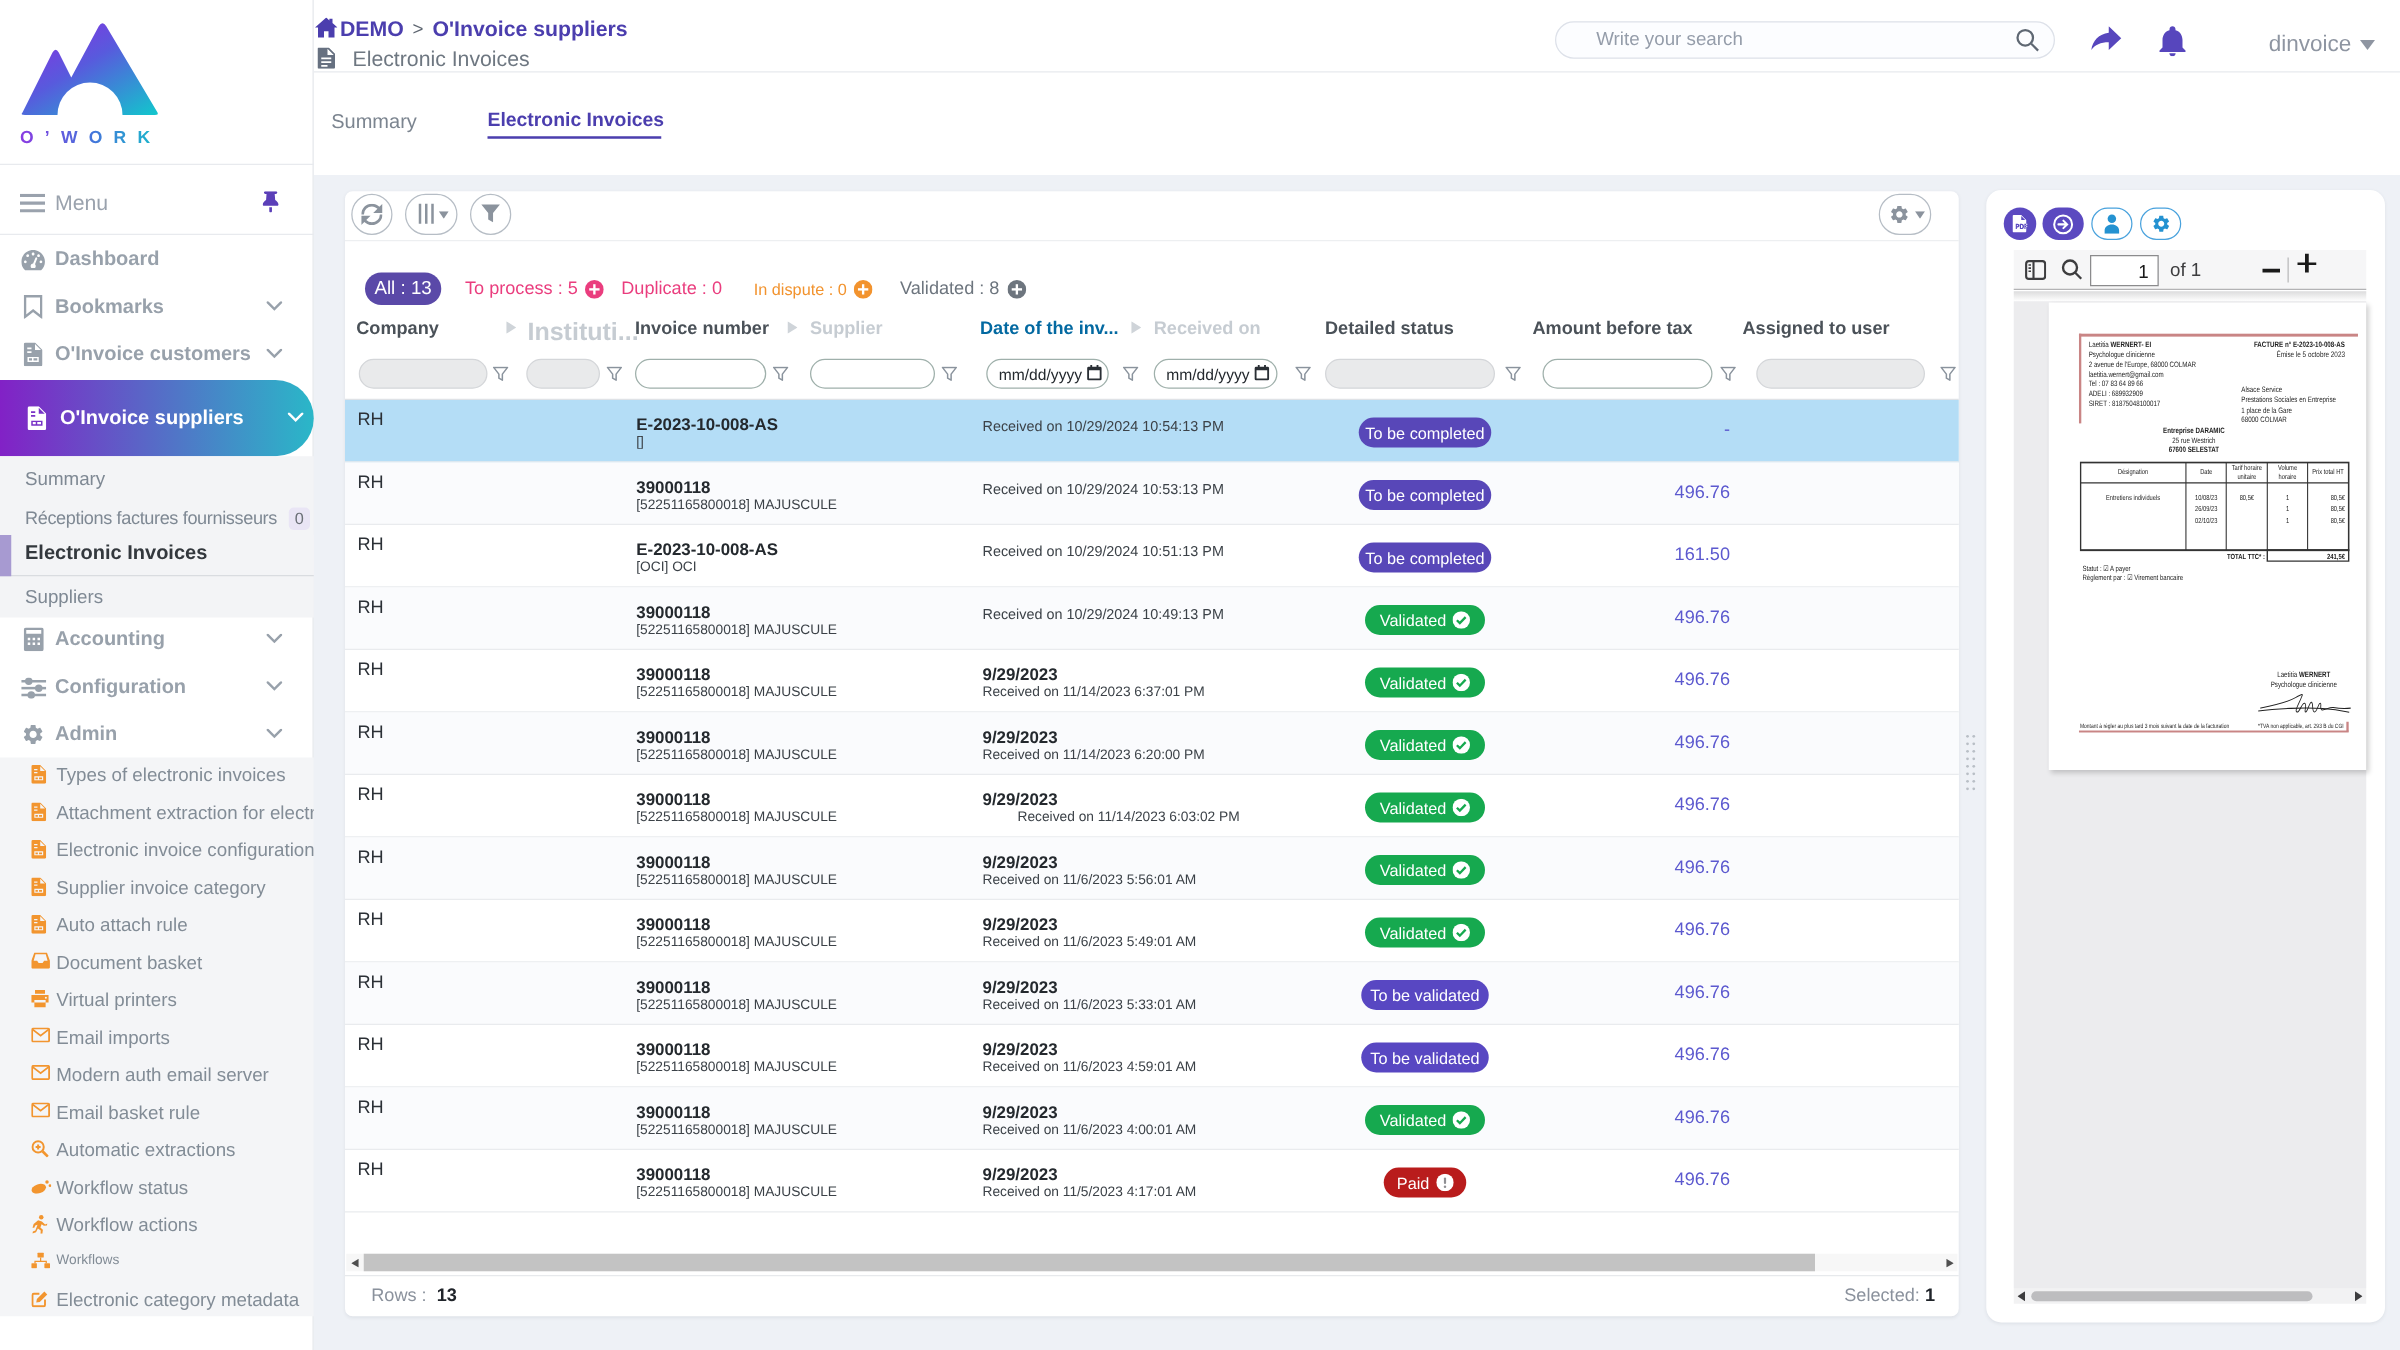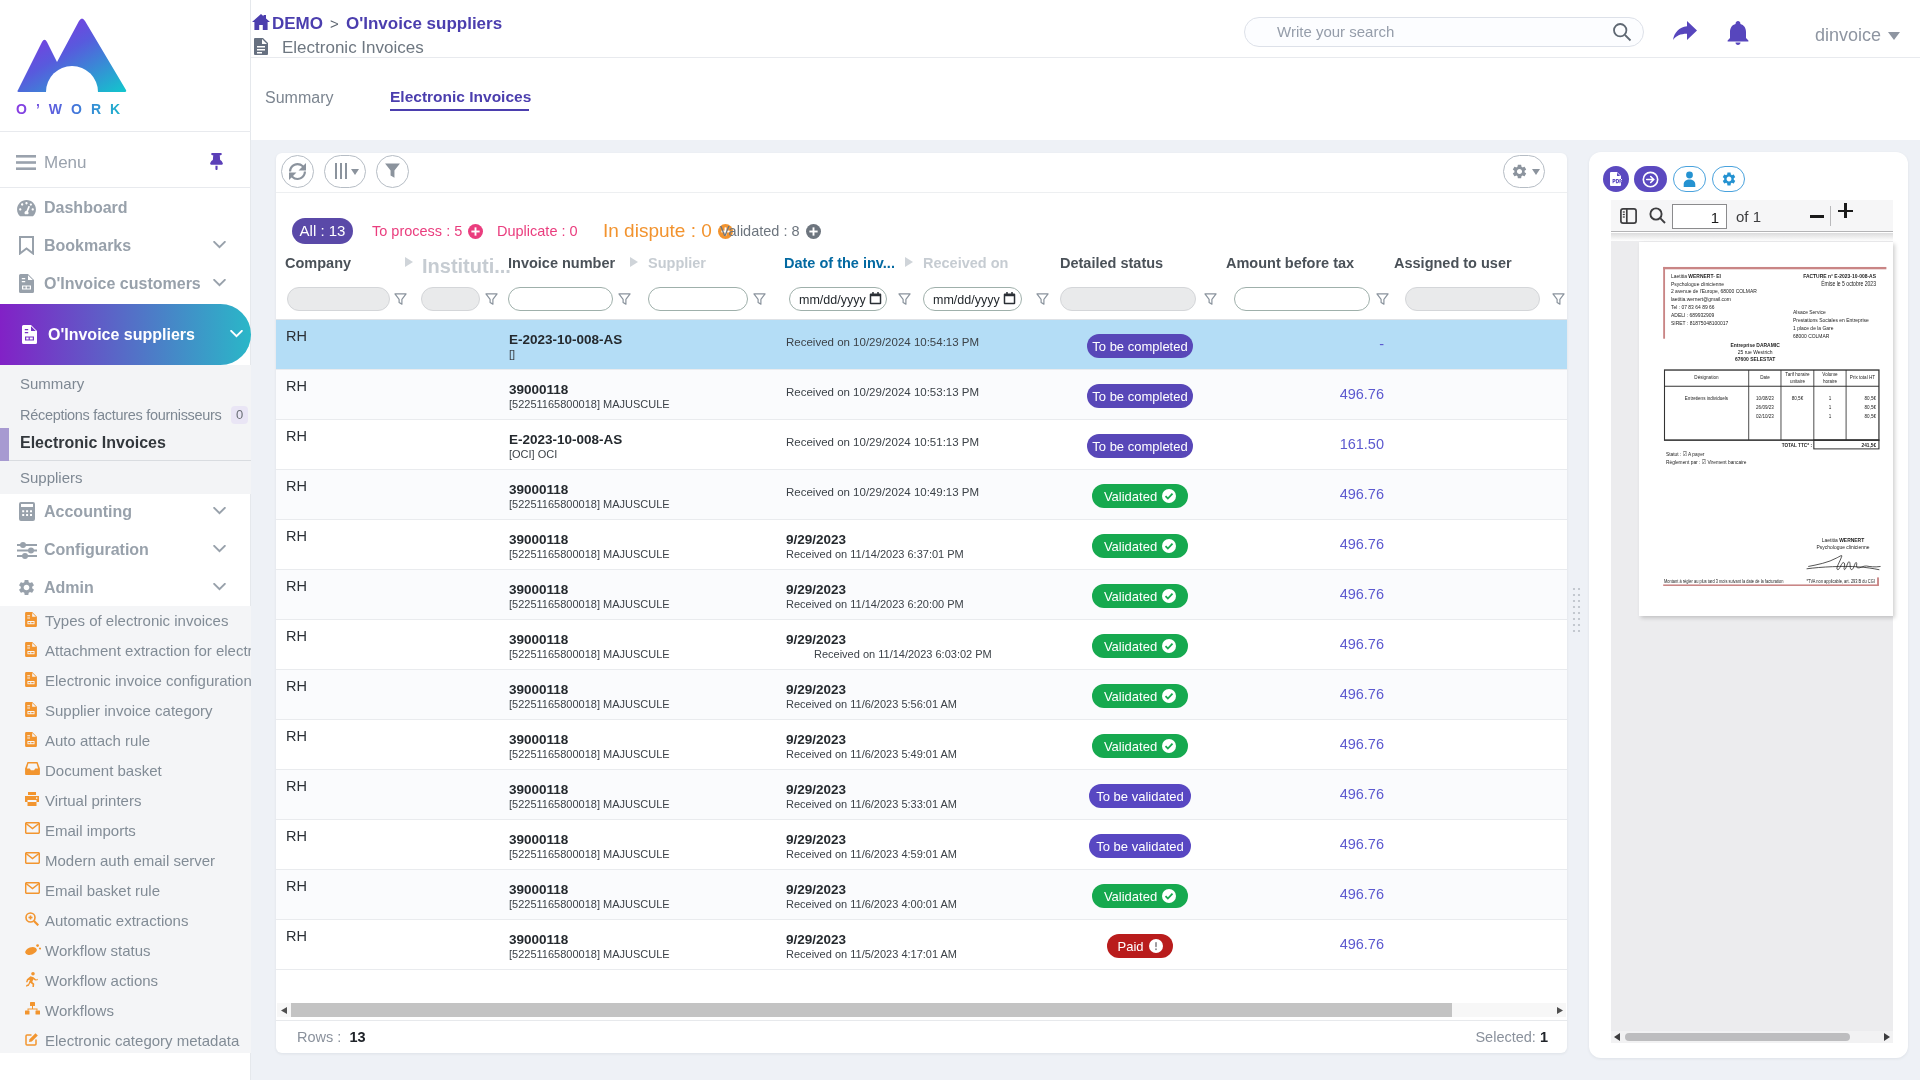--- a/index.html
+++ b/index.html
@@ -195,21 +195,21 @@
     <circle cx="8" cy="1.8" r="1.8"></circle>
     <path d="M5.5 4.2l3 1 2.6 2.3 1.9-.8-.5 1.6-2.4.3-1.8-1.3-1 2.6 2 1.8-.4 3.3h-1.5l.2-2.6-2.3-1.6-1.5 2.9-2.8 1 .3-1.6 2-.8 1.7-4.5-1.8.5-.8 1.9H1l.9-3z"></path>
   </svg>
 <div class="abs" style="left:45px;top:972px;font-size:15px;color:#828c96;white-space:nowrap;width:206px;overflow:hidden;">Workflow actions</div>
 <svg class="abs" style="left:25px;top:1002px" width="15" height="13" viewBox="0 0 15 13" fill="#f2952f">
     <rect x="5" width="5" height="4" rx="0.5"></rect>
     <rect y="8.5" width="4.5" height="4" rx="0.5"></rect>
     <rect x="10.5" y="8.5" width="4.5" height="4" rx="0.5"></rect>
     <path d="M7 4h1v2.5h4.5v2h-1v-1H3.5v1h-1v-2H7z"></path>
   </svg>
-<div class="abs" style="left:45px;top:1002px;font-size:15px;color:#828c96;white-space:nowrap;width:206px;overflow:hidden;">Workflows</div>
+<div class="abs" style="left:45px;top:1002px;font-size:11px;color:#828c96;white-space:nowrap;width:206px;overflow:hidden;">Workflows</div>
 <svg class="abs" style="left:25px;top:1032px" width="14" height="14" viewBox="0 0 14 14" fill="none" stroke="#f2952f" stroke-width="1.5">
     <path d="M11 7.5V12a1 1 0 0 1-1 1H2a1 1 0 0 1-1-1V4a1 1 0 0 1 1-1h4.5"></path>
     <path d="M10.5 1.2l2.3 2.3-6 6-2.8.5.5-2.8z" fill="#f2952f" stroke="none"></path>
   </svg>
 <div class="abs" style="left:45px;top:1032px;font-size:15px;color:#828c96;white-space:nowrap;width:206px;overflow:hidden;">Electronic category metadata</div>
 <div class="abs" style="left:276px;top:153px;width:1291px;height:900px;background:#fff;border-radius:6px;box-shadow:0 1px 3px rgba(40,50,60,.08);"></div>
 <div class="abs" style="left:281px;top:155px;width:33px;height:33px;border:1px solid #b6bdc5;border-radius:50%;"></div>
 <svg class="abs" style="left:289px;top:163px" width="17" height="17" viewBox="0 0 16 16" fill="#8b939d">
     <path d="M13.65 2.35A7.96 7.96 0 0 0 8 0C3.58 0 .01 3.58.01 8H2a6 6 0 0 1 6-6c1.66 0 3.14.69 4.22 1.78L9 7h7V0l-2.35 2.35zM2.35 13.65A7.96 7.96 0 0 0 8 16c4.42 0 7.99-3.58 7.99-8H14a6 6 0 0 1-6 6 5.98 5.98 0 0 1-4.22-1.78L7 9H0v7l2.35-2.35z"></path>
   </svg>
@@ -232,21 +232,21 @@
     <path d="M0 0h8L4 6z"></path>
   </svg>
 <div class="abs" style="left:276px;top:192px;width:1291px;height:1px;background:#edeff1;"></div>
 <div class="abs" style="left:292px;top:218px;width:61px;height:26px;border-radius:13px;background:#5a49a8;color:#fff;font-size:15px;text-align:center;line-height:26px;">All : 13</div>
 <div class="abs" style="left:372px;top:219px;height:24px;display:flex;align-items:center;font-size:14.5px;color:#ea3d7e;white-space:nowrap;">To process : 5<svg style="margin-left:6px;flex:none" width="15" height="15" viewBox="0 0 16 16">
       <circle cx="8" cy="8" r="8" fill="#ea3d7e"></circle>
       <rect x="3.6" y="7" width="8.8" height="2" fill="#fff"></rect>
       <rect x="7" y="3.6" width="2" height="8.8" fill="#fff"></rect>
     </svg></div>
 <div class="abs" style="left:497px;top:219px;height:24px;display:flex;align-items:center;font-size:14.5px;color:#ea3d7e;">Duplicate : 0</div>
-<div class="abs" style="left:603px;top:219px;height:24px;display:flex;align-items:center;font-size:19px;color:#f2932e;white-space:nowrap;text-align:center;">In dispute : 0<svg style="margin-left:6px;flex:none" width="15" height="15" viewBox="0 0 16 16">
+<div class="abs" style="left:603px;top:219px;height:24px;display:flex;align-items:center;font-size:13px;color:#f2932e;white-space:nowrap;text-align:center;">In dispute : 0<svg style="margin-left:6px;flex:none" width="15" height="15" viewBox="0 0 16 16">
       <circle cx="8" cy="8" r="8" fill="#f2932e"></circle>
       <rect x="3.6" y="7" width="8.8" height="2" fill="#fff"></rect>
       <rect x="7" y="3.6" width="2" height="8.8" fill="#fff"></rect>
     </svg></div>
 <div class="abs" style="left:720px;top:219px;height:24px;display:flex;align-items:center;font-size:14.5px;color:#6d757e;white-space:nowrap;">Validated : 8<svg style="margin-left:6px;flex:none" width="15" height="15" viewBox="0 0 16 16">
       <circle cx="8" cy="8" r="8" fill="#6d757e"></circle>
       <rect x="3.6" y="7" width="8.8" height="2" fill="#fff"></rect>
       <rect x="7" y="3.6" width="2" height="8.8" fill="#fff"></rect>
     </svg></div>
 <div class="abs" style="left:285px;top:255px;font-size:14.5px;font-weight:bold;color:#4a5158;">Company</div>

